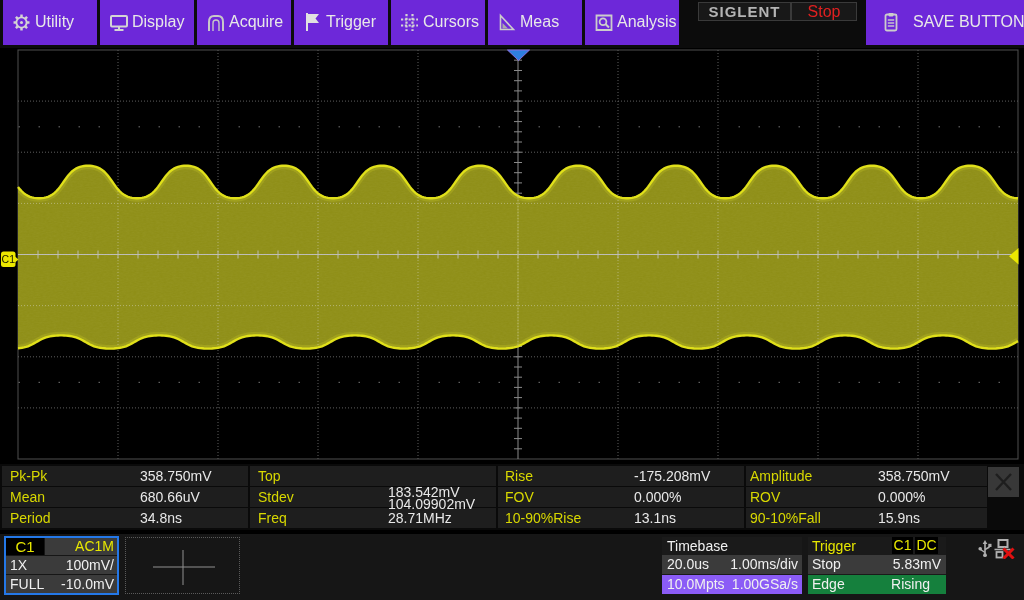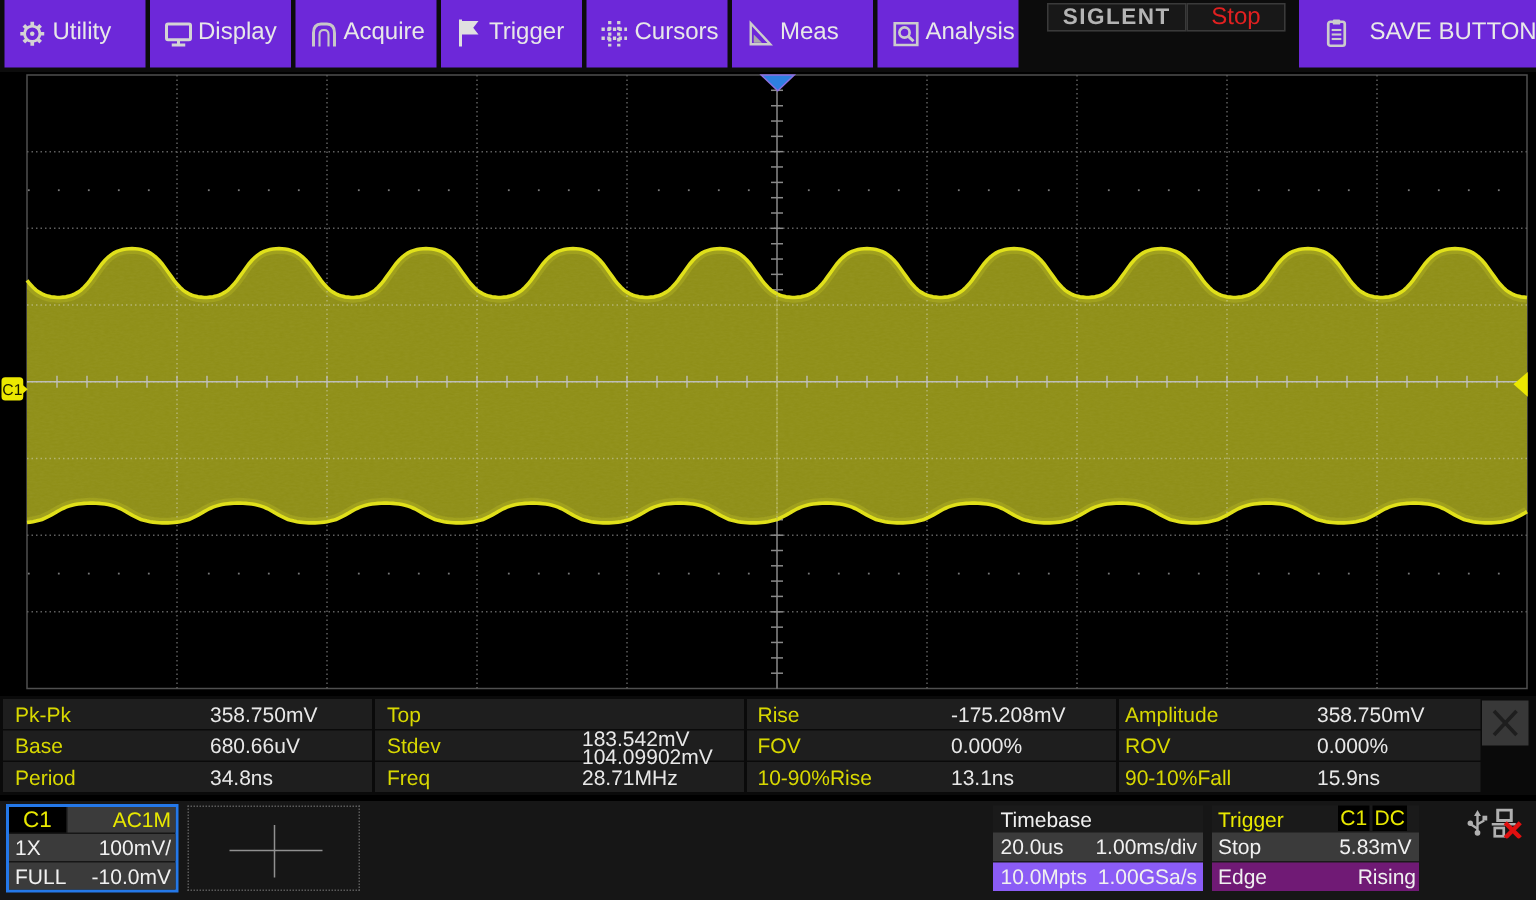--- a/index.html
+++ b/index.html
@@ -347,21 +347,21 @@
   <div class="tcell" style="left:498px;top:44px;width:246px;"></div>
   <div class="tcell" style="left:746px;top:44px;width:241px;"></div>
   <div class="tlab" style="left:10px;top:4px;">Pk-Pk</div>
     <div class="tval" style="left:140px;top:4px;">358.750mV</div>
   <div class="tlab" style="left:258px;top:4px;">Top</div>
     <div class="tval" style="left:388px;top:20px;text-align:right;">183.542mV</div>
   <div class="tlab" style="left:505px;top:4px;">Rise</div>
     <div class="tval" style="left:634px;top:4px;">-175.208mV</div>
   <div class="tlab" style="left:750px;top:4px;">Amplitude</div>
     <div class="tval" style="left:878px;top:4px;">358.750mV</div>
-  <div class="tlab" style="left:10px;top:25px;">Base</div>
+  <div class="tlab" style="left:10px;top:25px;">Mean</div>
     <div class="tval" style="left:140px;top:25px;">680.66uV</div>
   <div class="tlab" style="left:258px;top:25px;">Stdev</div>
     <div class="tval" style="left:388px;top:32px;">104.09902mV</div>
   <div class="tlab" style="left:505px;top:25px;">FOV</div>
     <div class="tval" style="left:634px;top:25px;">0.000%</div>
   <div class="tlab" style="left:750px;top:25px;">ROV</div>
     <div class="tval" style="left:878px;top:25px;">0.000%</div>
   <div class="tlab" style="left:10px;top:46px;">Period</div>
     <div class="tval" style="left:140px;top:46px;">34.8ns</div>
   <div class="tlab" style="left:258px;top:46px;">Freq</div>
@@ -408,23 +408,23 @@
     </div>
   </div>
   <div class="abs" style="left:808px;top:3px;width:138px;height:57px;background:#1a1a1a;">
     <div class="srow" style="left:4px;top:1px;color:#e8e800;">Trigger</div>
     <div class="abs" style="left:84px;top:0;width:21px;height:17px;background:#000;color:#e8e800;font-size:14px;text-align:center;line-height:17px;">C1</div>
     <div class="abs" style="left:107px;top:0;width:23px;height:17px;background:#000;color:#e8e800;font-size:14px;text-align:center;line-height:17px;">DC</div>
     <div class="abs" style="left:0;top:18px;width:138px;height:19px;background:#3b3b3b;">
       <span class="srow" style="left:4px;top:1px;">Stop</span>
         <span class="srow" style="right:5px;top:1px;">5.83mV</span>
     </div>
-    <div class="abs" style="left:0;top:38px;width:138px;height:19px;background:#701a75;">
+    <div class="abs" style="left:0;top:38px;width:138px;height:19px;background:#15803d;">
       <span class="srow" style="left:4px;top:1px;">Edge</span>
-        <span class="srow" style="right:2px;top:1px;">Rising</span>
+        <span class="srow" style="right:16px;top:1px;">Rising</span>
     </div>
   </div>
   <svg class="abs" style="left:977px;top:5px;" width="16" height="19" viewBox="0 0 16 19">
     <g stroke="#b0b0b0" fill="#b0b0b0">
       <line x1="8" y1="17" x2="8" y2="4" stroke-width="1.6"></line>
       <path d="M8,1 L5.7,5 L10.3,5 Z" stroke="none"></path>
       <path d="M8,13.5 L3.5,10.5" stroke-width="1.5" fill="none"></path>
       <circle cx="3.2" cy="9.8" r="1.8" stroke="none"></circle>
       <path d="M8,10.5 L12.5,8" stroke-width="1.5" fill="none"></path>
       <rect x="11.3" y="4.8" width="3.2" height="3.2" stroke="none"></rect>

